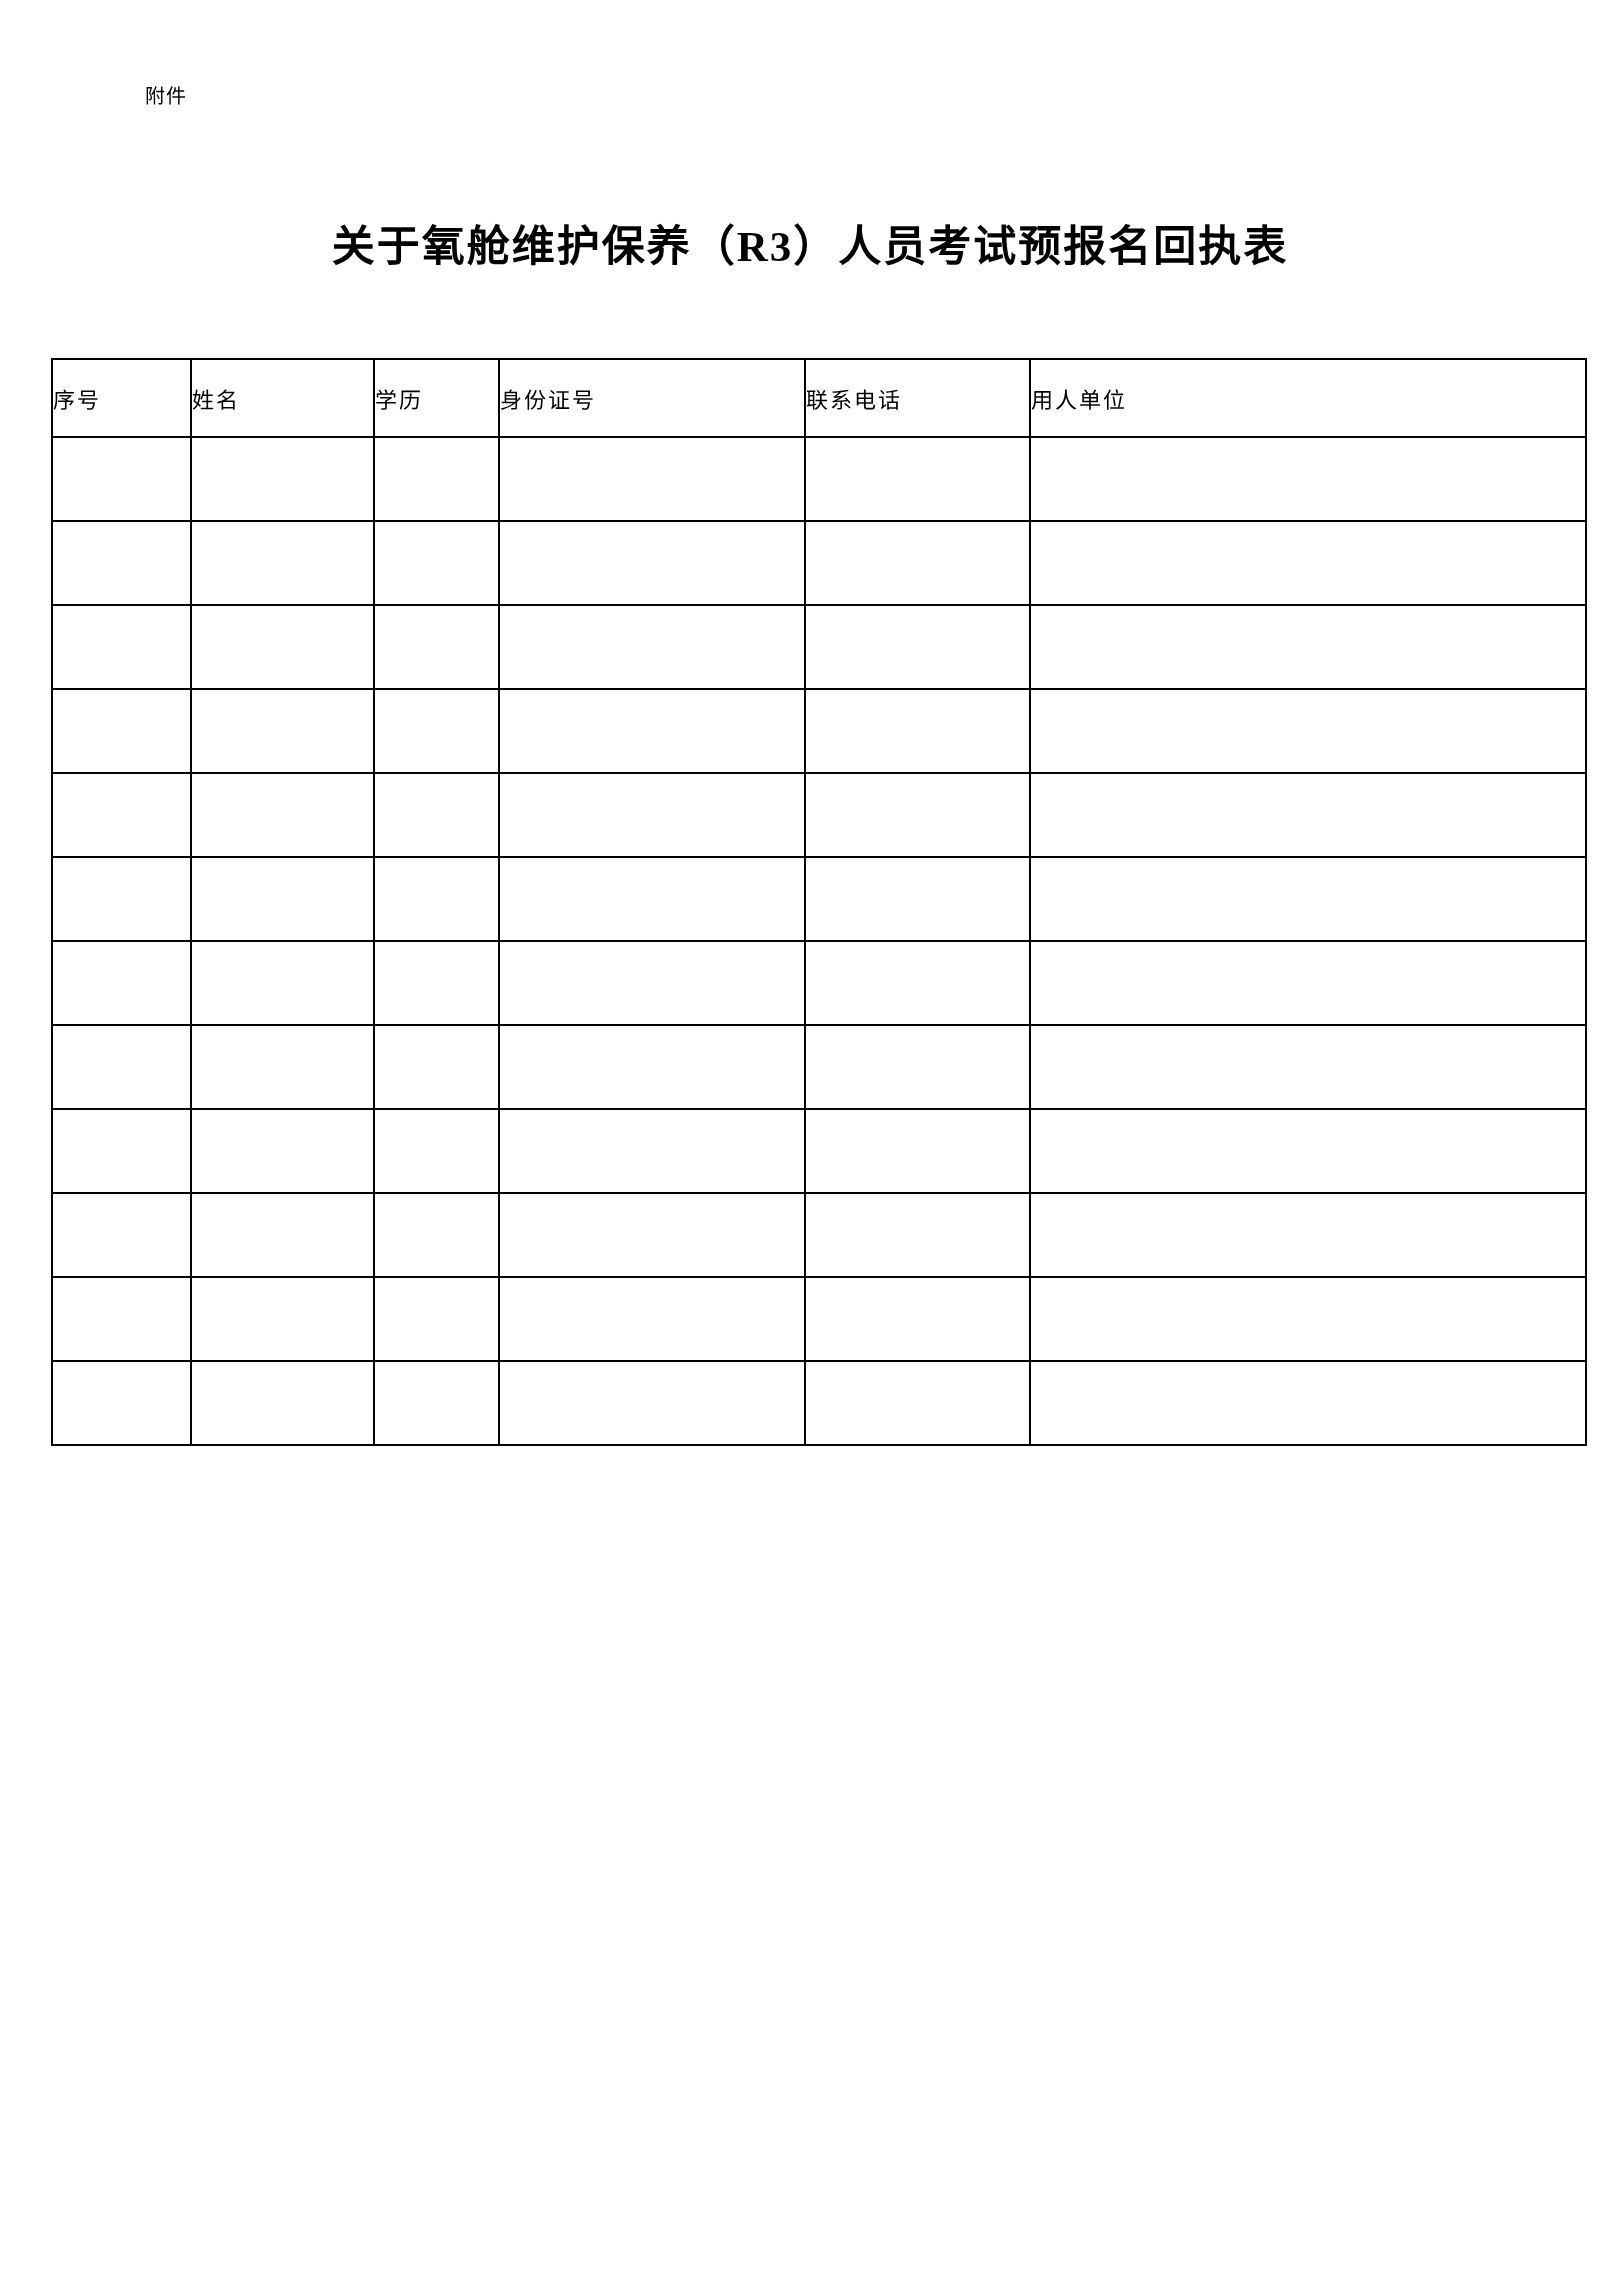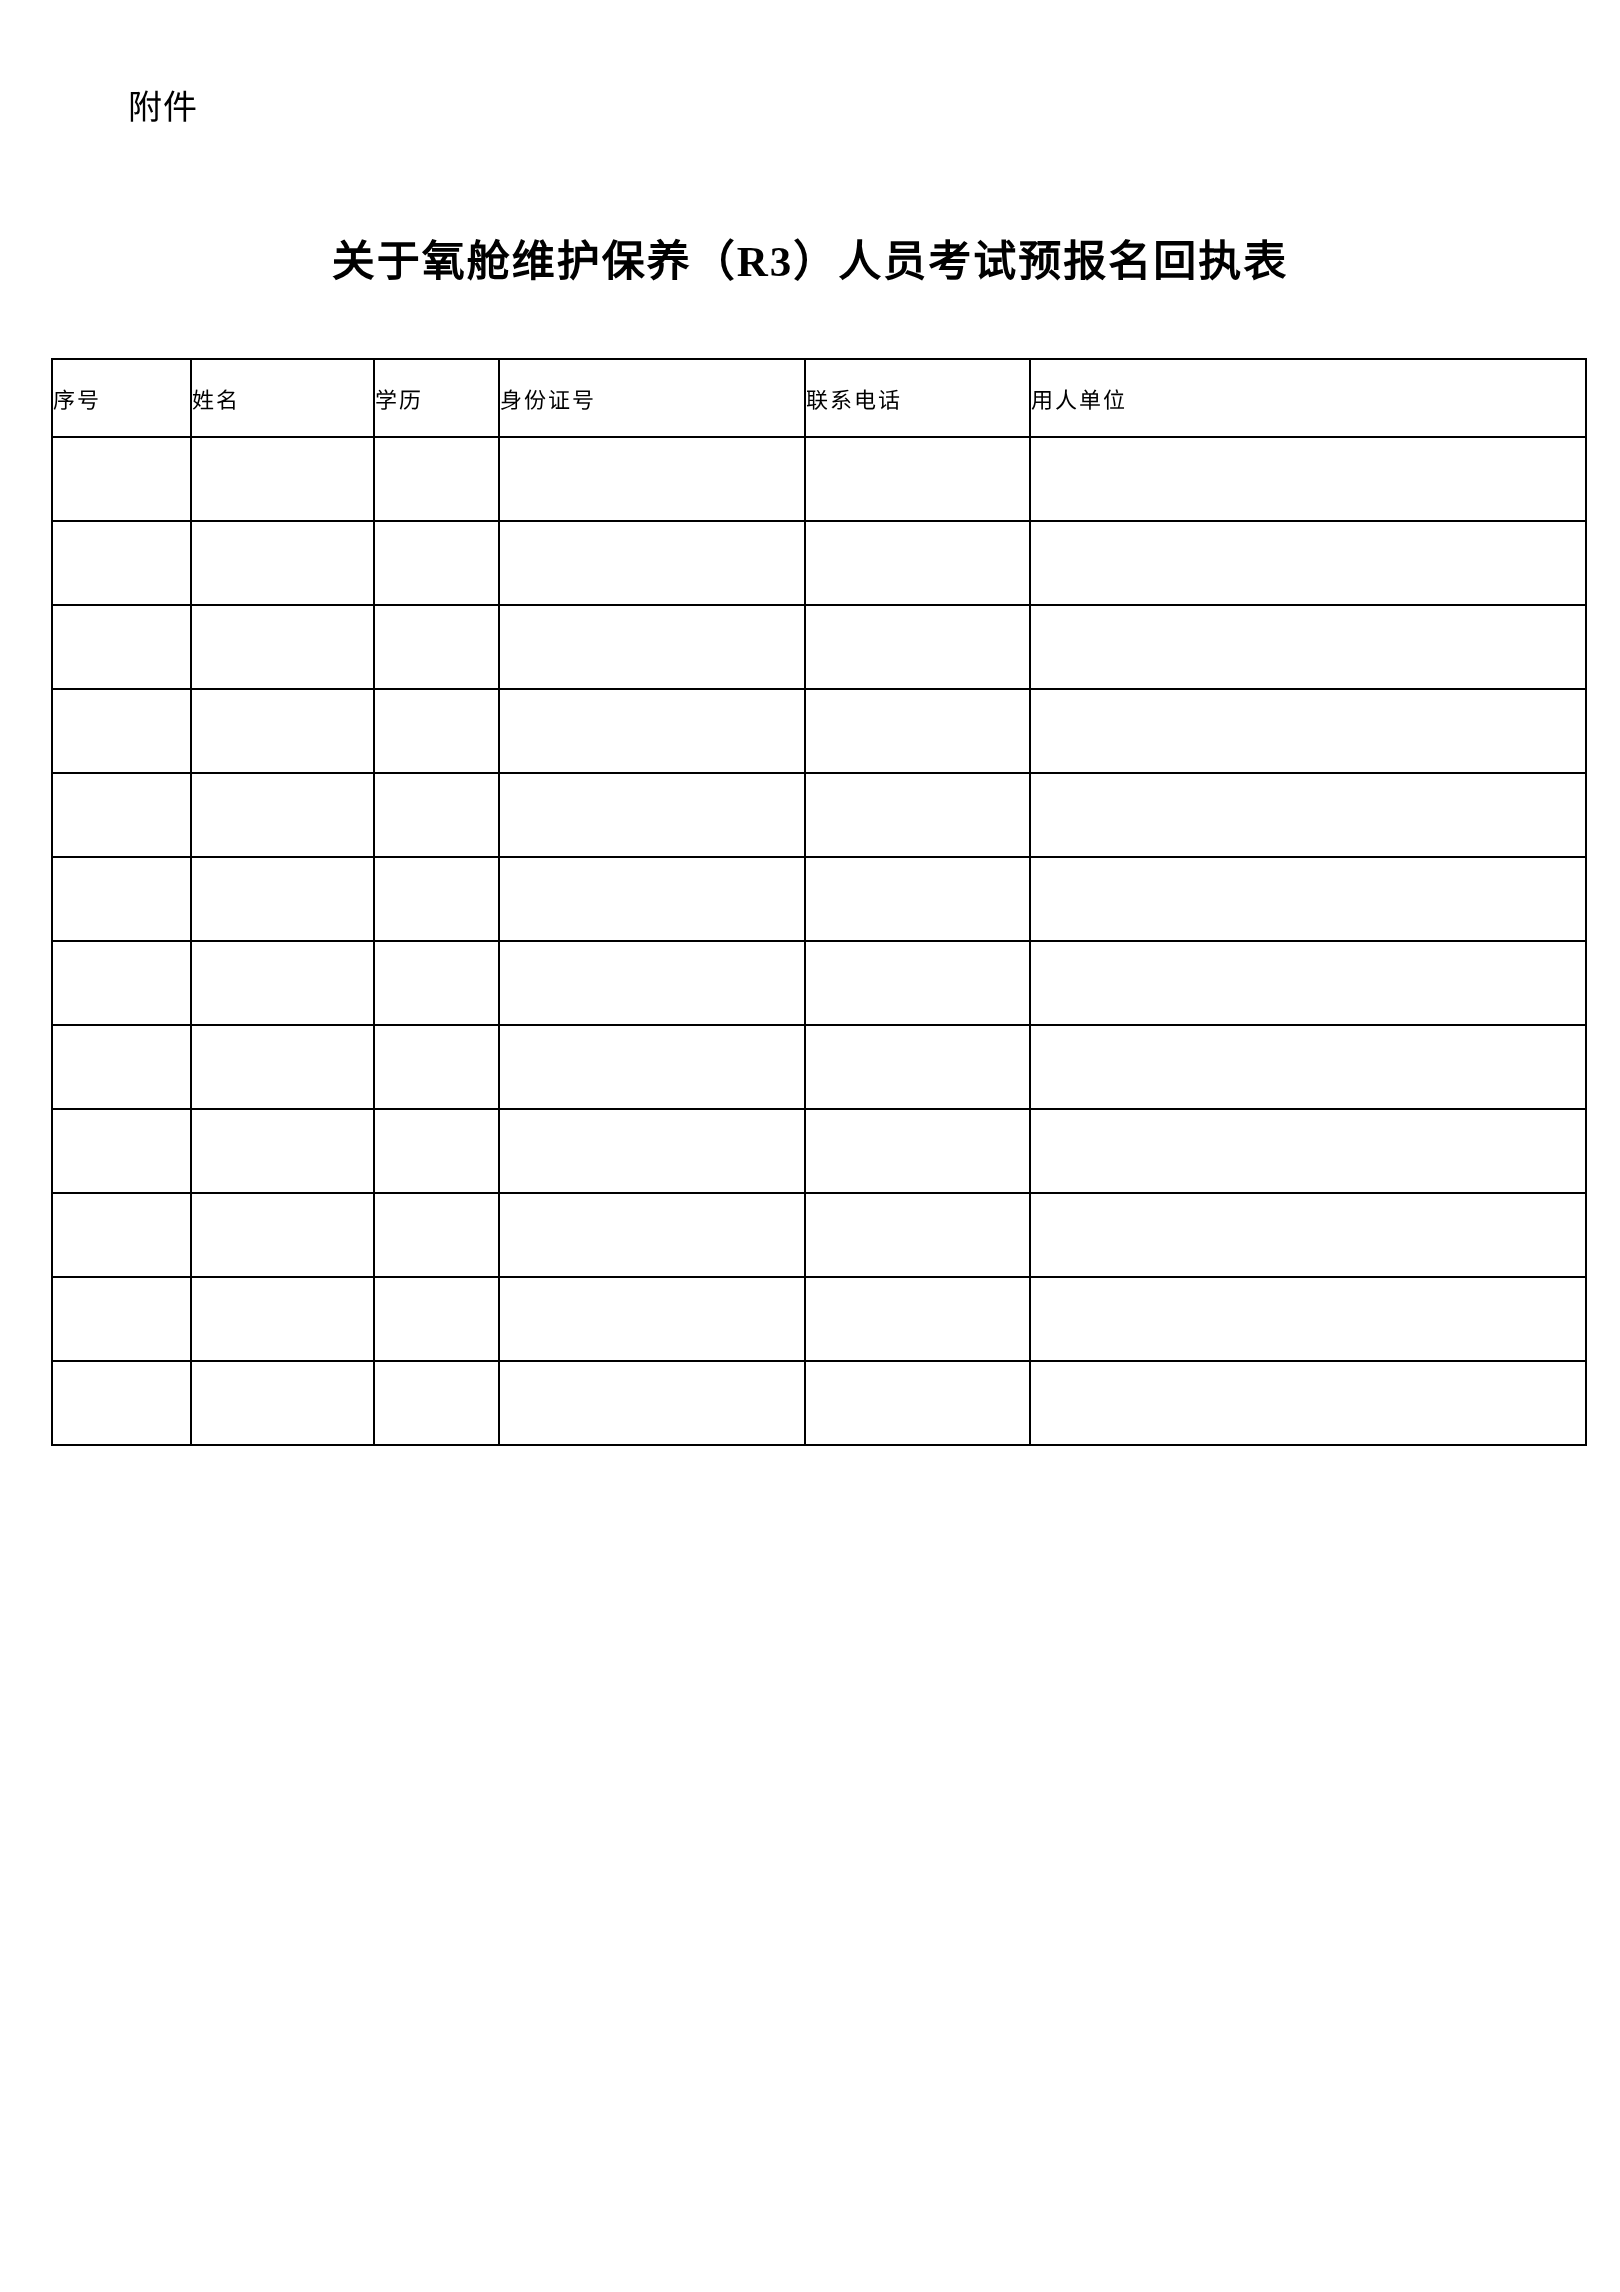--- a/index.html
+++ b/index.html
@@ -18,31 +18,31 @@
   .page {
     position: absolute;
     top: 0;
     left: 0;
     width: 1620px;
     height: 2293px;
     box-sizing: border-box;
   }
   .attachment-label {
     position: absolute;
-    left: 128px;
+    left: 145px;
     top: 80px;
-    font-size: 34px;
+    font-size: 20px;
     letter-spacing: 1px;
     font-family: Liberation Serif, serif;
   }
   .doc-title {
     position: absolute;
     left: 0;
     right: 0;
-    top: 226px;
+    top: 211px;
     text-align: center;
     font-size: 43px;
     font-weight: bold;
     letter-spacing: 2px;
     font-family: "Liberation Serif", "DejaVu Serif", serif;
   }
   .table-wrap {
     position: absolute;
     left: 51px;
     top: 358px;

